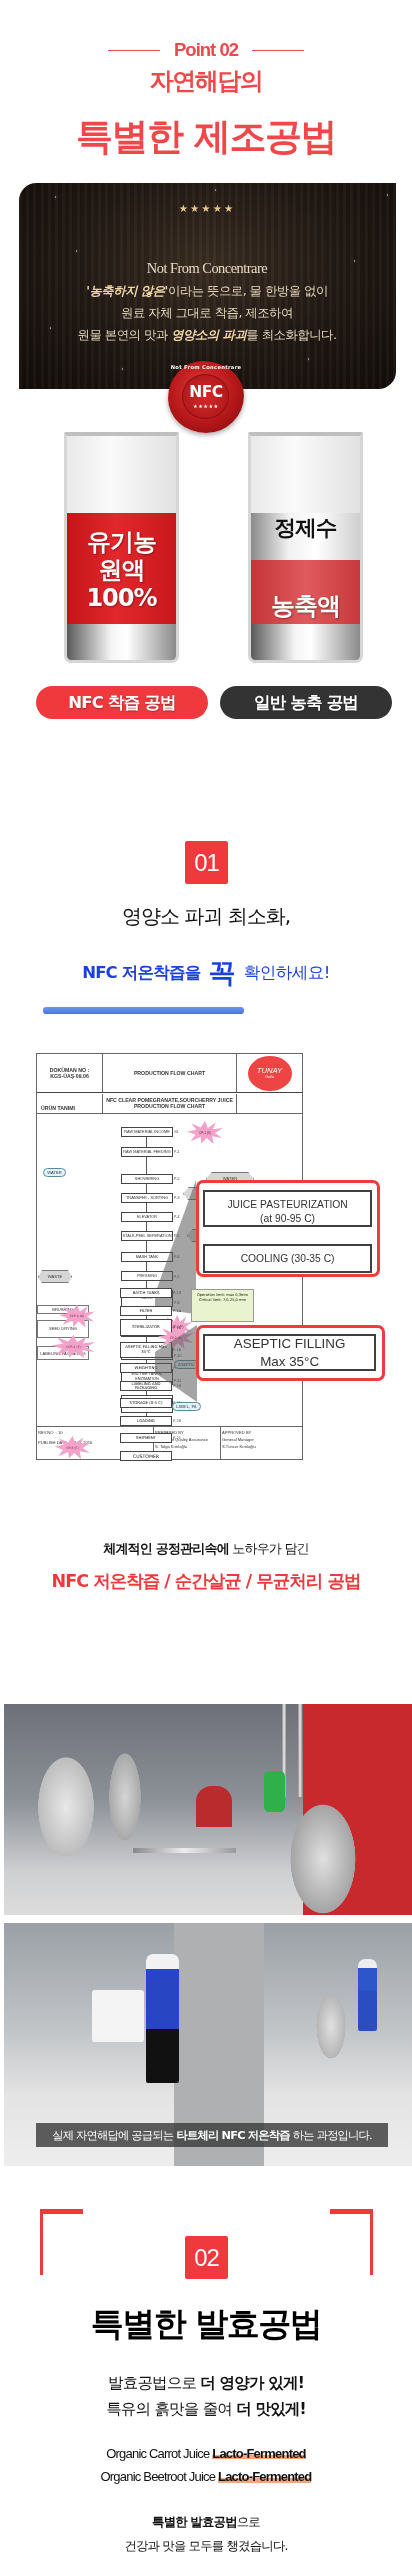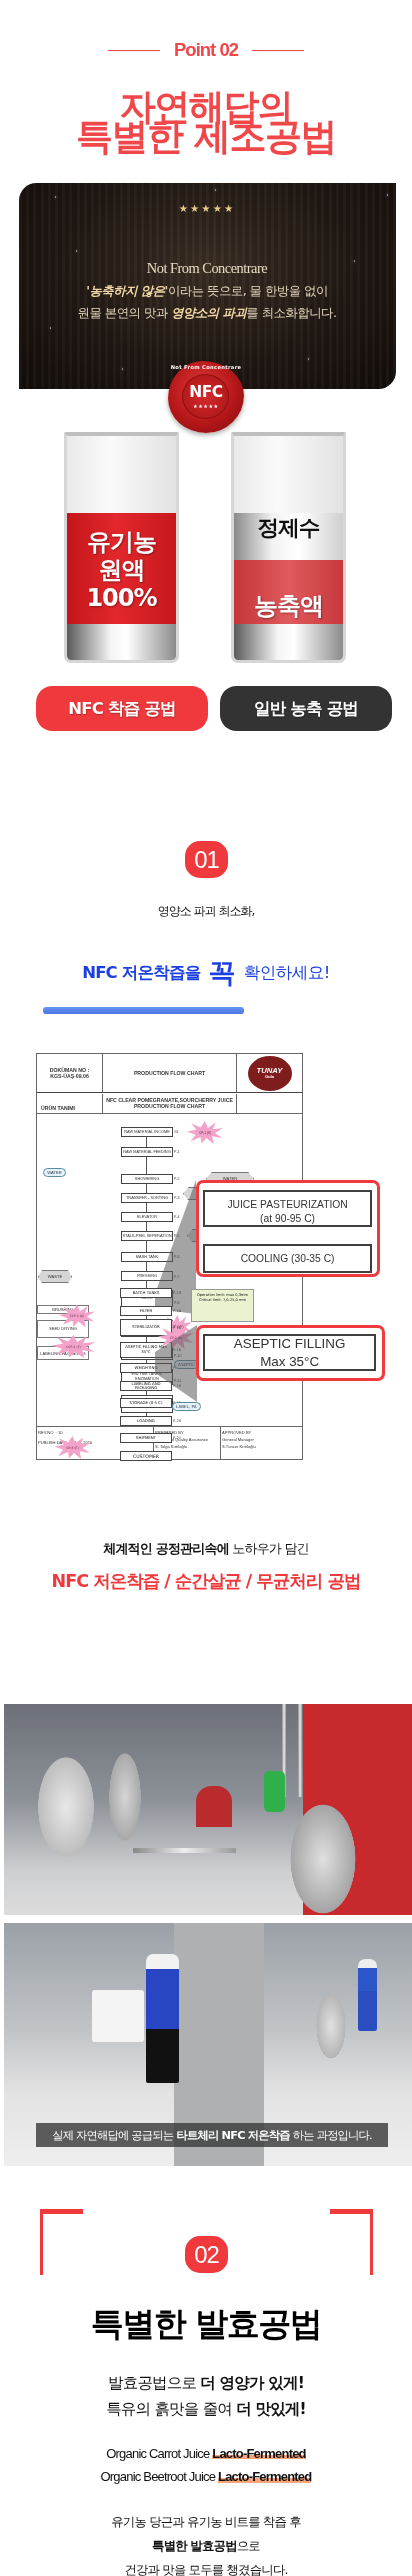--- a/index.html
+++ b/index.html
@@ -6,21 +6,21 @@
   html, body { width: 412px; background: #ffffff; }
   body { font-family: "DejaVu Sans", "Liberation Sans", sans-serif; color: #111; position: relative; height: 2870px; overflow: hidden; }
   .abs { position: absolute; }
   .center { left: 0; width: 412px; text-align: center; }
 
   
   .point-row { top: 40px; left: 0; width: 412px; height: 20.6px; display: flex; align-items: center; justify-content: center; gap: 14.4px; }
   .point-line { width: 52px; height: 1px; background: #f0484a; }
   .point-label { color: #f0484a; font-size: 18.5px; font-weight: bold; letter-spacing: -1px; font-family: "Liberation Sans", sans-serif; }
   .hero-title { color: #f0484a; font-weight: bold; letter-spacing: -1.5px; line-height: 1; }
-  .hero-t1 { top: 89px; font-size: 36px; text-align: center; }
+  .hero-t1 { top: 69px; font-size: 24px; text-align: center; }
   .hero-t2 { top: 118px; font-size: 37px; }
 
   
   .nfc-banner { top: 183px; left: 18.5px; width: 377px; height: 206px; border-radius: 17.5px 0 17.5px 0;
     background: radial-gradient(ellipse at 50% 40%, #3a2d22 0%, #1f1712 55%, #120d0a 100%); overflow: hidden; }
   .nfc-banner::before { content: ""; position: absolute; inset: 0;
     background: repeating-linear-gradient(90deg, rgba(255,255,255,0.03) 0 3.1px, rgba(0,0,0,0.05) 3.1px 7.2px); }
   .sparkle { position: absolute; width: 1.5px; height: 1.5px; border-radius: 50%; background: #fff; opacity: .55; box-shadow: 0 0 3.1px #fff; }
   .gold-stars { top: 18.5px; left: 0; width: 377px; text-align: center; color: #e6c98b; font-size: 10.3px; letter-spacing: 2.1px; }
   .nfc-heading { top: 34px; left: 0; width: 377px; text-align: center; color: #dcc59a; font-size: 31px; font-weight: bold; letter-spacing: -1.5px; }
@@ -33,53 +33,53 @@
   .seal-inner { position: absolute; left: 14.4px; top: 13.4px; width: 47px; height: 45px; border-radius: 50%;
     border: 1.5px solid #8f0e10; background: radial-gradient(circle, #d42a2c 0%, #a81416 100%); display: flex; flex-direction: column; align-items: center; justify-content: center; }
   .seal-ring { position: absolute; left: 0; top: 3.1px; width: 76px; text-align: center; font-size: 5.2px; color: #fff; font-weight: bold; letter-spacing: 0.3px; }
   .seal-nfc { color: #fff; font-size: 15.5px; font-weight: bold; letter-spacing: -0.5px; line-height: 1; }
   .seal-stars { color: #fff; font-size: 5.2px; letter-spacing: 0.5px; margin-top: 2.1px; }
 
   
   .glass { top: 432px; width: 115px; height: 231px; border: 3.1px solid #d6d6d6; border-top: 4.1px solid #bfbfbf; border-radius: 2.1px 2.1px 7.2px 7.2px;
     background: linear-gradient(90deg, #e9e9e9 0%, #fafafa 40%, #e2e2e2 100%); overflow: hidden; }
   .glass-left { left: 64px; }
-  .glass-right { left: 231px; }
+  .glass-right { left: 248px; }
   .liquid-full { position: absolute; left: 0; right: 0; top: 77px; bottom: 36px; background: linear-gradient(90deg, #c41519 0%, #e2282c 45%, #c8181c 100%); }
   .liquid-water { position: absolute; left: 0; right: 0; top: 77px; bottom: 100px; background: linear-gradient(90deg, #8a8a8a 0%, #f2f2f2 35%, #ffffff 60%, #cfcfcf 100%); }
   .liquid-conc { position: absolute; left: 0; right: 0; bottom: 36px; height: 64px; background: linear-gradient(90deg, #c43538 0%, #e05a5d 50%, #c8393c 100%); }
   .glass-base { position: absolute; left: 0; right: 0; bottom: 0; height: 36px; background: linear-gradient(90deg, #5a5a5a 0%, #f4f4f4 40%, #ffffff 55%, #8b8b8b 100%); }
   .glass-label-white { position: absolute; left: 0; right: 0; color: #fff; font-weight: bold; text-align: center; font-size: 24px; line-height: 28px; letter-spacing: -1px; text-shadow: 1px 1px 2.1px rgba(0,0,0,.35); }
   .glass-label-dark { position: absolute; left: 0; right: 0; color: #111; font-weight: bold; text-align: center; font-size: 21.6px; letter-spacing: -1px; }
 
-  .pill { top: 686px; width: 172px; height: 45px; border-radius: 16.5px; color: #fff; font-weight: bold; font-size: 16.5px; letter-spacing: -0.8px;
+  .pill { top: 686px; width: 172px; height: 33px; border-radius: 16.5px; color: #fff; font-weight: bold; font-size: 16.5px; letter-spacing: -0.8px;
     display: flex; align-items: center; justify-content: center; text-shadow: 0.5px 1px 1.5px rgba(0,0,0,.3); }
   .pill-red { left: 36px; background: #f0393d; }
   .pill-dark { left: 220px; background: #333333; }
 
   
-  .badge { left: 185px; width: 43px; height: 37px; border-radius: 15px; background: #f0393d; color: #fff; font-size: 24px;
+  .badge { left: 185px; width: 43px; height: 43px; border-radius: 2px; background: #f0393d; color: #fff; font-size: 24px;
     display: flex; align-items: center; justify-content: center; font-family: "Liberation Sans", sans-serif; letter-spacing: -1px; }
 
   .s1-headline { top: 903px; left: 0; width: 412px; display: flex; align-items: baseline; justify-content: center; gap: 4.1px; }
-  .s1-lead { font-size: 12px; color: #111; letter-spacing: -1px; }
+  .s1-lead { font-size: 20px; color: #111; letter-spacing: -1px; }
   .s1-strong { font-size: 31px; color: #000; font-weight: bold; letter-spacing: -1.5px; }
   .s1-sub { top: 959px; left: 0; width: 412px; display: flex; align-items: flex-end; justify-content: center; gap: 8.2px; }
   .s1-blue { color: #1b3fe0; font-size: 16.5px; font-weight: bold; letter-spacing: -0.8px; position: relative; }
   .s1-blue-big { color: #1b3fe0; font-size: 27px; font-weight: bold; line-height: 1; margin-bottom: -2.1px; position: relative; }
   .s1-tail { color: #1b3fe0; font-size: 16.5px; letter-spacing: -0.5px; }
   .blue-underline { position: absolute; top: 1007px; left: 43px; width: 201px; height: 7.2px; background: linear-gradient(180deg, #4f82f0, #2a5ee0); border-radius: 3.1px; opacity: .85; }
 
   
   .doc { top: 1053px; left: 36px; width: 267px; height: 407px; border: 0.8px solid #666; background: #fff; font-family: "Liberation Sans", sans-serif; color: #333; }
   .doc-head { position: absolute; left: 0; top: 0; width: 100%; height: 39px; border-bottom: 1px solid #444; display: flex; }
   .doc-head > div { border-right: 0.5px solid #666; display: flex; align-items: center; justify-content: center; font-size: 5.2px; font-weight: bold; text-align: center; }
   .doc-sub { position: absolute; left: 0; top: 40px; width: 100%; height: 19.6px; border-bottom: 0.5px solid #666; display: flex; }
   .doc-sub > div { border-right: 0.5px solid #666; font-size: 5.2px; font-weight: bold; display: flex; align-items: center; justify-content: center; text-align: center; }
-  .logo-oval { width: 44px; height: 35px; border-radius: 50%; background: #7f1d1d; color: #fff; font-style: italic; font-weight: bold; font-size: 7.7px; display: flex; align-items: center; justify-content: center; flex-direction: column; line-height: 1; }
+  .logo-oval { width: 44px; height: 35px; border-radius: 50%; background: #ef4444; color: #fff; font-style: italic; font-weight: normal; font-size: 7.7px; display: flex; align-items: center; justify-content: center; flex-direction: column; line-height: 1; }
   .logo-oval small { font-size: 4.1px; font-style: normal; }
   .step { position: absolute; left: 84px; width: 52px; height: 10.3px; border: 1px solid #444; background: #fff; font-size: 3.9px; display: flex; align-items: center; justify-content: center; text-align: center; line-height: 1.1; }
   .step-code { position: absolute; left: 137px; font-size: 3.6px; color: #444; }
   .vline { position: absolute; left: 109px; width: 0.5px; background: #555; }
   .hex { position: absolute; height: 13.4px; background: #d6d6d6; border: 0.5px solid #777; clip-path: polygon(12% 0, 88% 0, 100% 50%, 88% 100%, 12% 100%, 0 50%); font-size: 4.1px; display: flex; align-items: center; justify-content: center; }
   .hexlabel { position: absolute; font-size: 4.6px; color: #333; }
   .oval-tag { position: absolute; border: 0.5px solid #5a8aa0; background: #e3f3f7; border-radius: 6.2px; font-size: 4.1px; padding: 1px 3.1px; color: #335; }
   .burst { position: absolute; width: 36px; height: 23px; background: #f3a3c9; clip-path: polygon(50% 0,58% 30%,80% 6%,72% 36%,100% 30%,78% 52%,98% 74%,70% 66%,74% 100%,54% 74%,40% 98%,38% 70%,10% 88%,24% 60%,0 46%,26% 38%,12% 10%,38% 28%); font-size: 3.1px; display: flex; align-items: center; justify-content: center; color: #6a2a48; }
   .side-box { position: absolute; border: 0.5px solid #777; font-size: 4.1px; display: flex; align-items: center; justify-content: center; background: #fff; }
   .note-box { position: absolute; background: #e9f3cf; border: 0.5px solid #999; font-size: 3.6px; text-align: center; padding-top: 3.1px; line-height: 1.3; }
@@ -145,20 +145,21 @@
   <span class="sparkle" style="left:36px;top:13.4px;"></span>
   <span class="sparkle" style="left:57px;top:67px;"></span>
   <span class="sparkle" style="left:335px;top:77px;"></span>
   <span class="sparkle" style="left:289px;top:175px;"></span>
   <span class="sparkle" style="left:103px;top:185px;"></span>
   <span class="sparkle" style="left:31px;top:144px;"></span>
   <div class="abs gold-stars">★★★★★</div>
   <div class="abs nfc-sub-en">Not From Concentrare</div>
   <div class="abs nfc-desc">
     <div><b>'농축하지  않은'</b><span>이라는 뜻으로, 물 한방울 없이</span></div>
+    <div>원료 자체 그대로 착즙, 제조하여</div>
     <div><span>원물 본연의 맛과 </span><b>영양소의 파괴</b><span>를 최소화합니다.</span></div>
   </div>
 </div>
 
 <div class="abs seal">
   <div class="seal-ring">Not From Concentrare</div>
   <div class="seal-inner">
     <div class="seal-nfc">NFC</div>
     <div class="seal-stars">★★★★★</div>
   </div>
@@ -364,17 +365,16 @@
 <div class="abs center s2-title">특별한 발효공법</div>
 <div class="abs center s2-lines">
   <div><span>발효공법으로 </span><b>더 영양가 있게!</b></div>
   <div><span>특유의 흙맛을 줄여 </span><b>더 맛있게!</b></div>
 </div>
 <div class="abs center s2-en">
   <div><span>Organic Carrot Juice </span><b class="hl">Lacto-Fermented</b></div>
   <div><span>Organic Beetroot Juice </span><b class="hl">Lacto-Fermented</b></div>
 </div>
 <div class="abs center s2-kr">
-  <div>유기농 당근과  유기농 비트를 착즙 후</div>
   <div><b>특별한 발효공법</b><span>으로</span></div>
   <div>건강과 맛을 모두를 챙겼습니다.</div>
 </div>
 
 
 </body></html>

